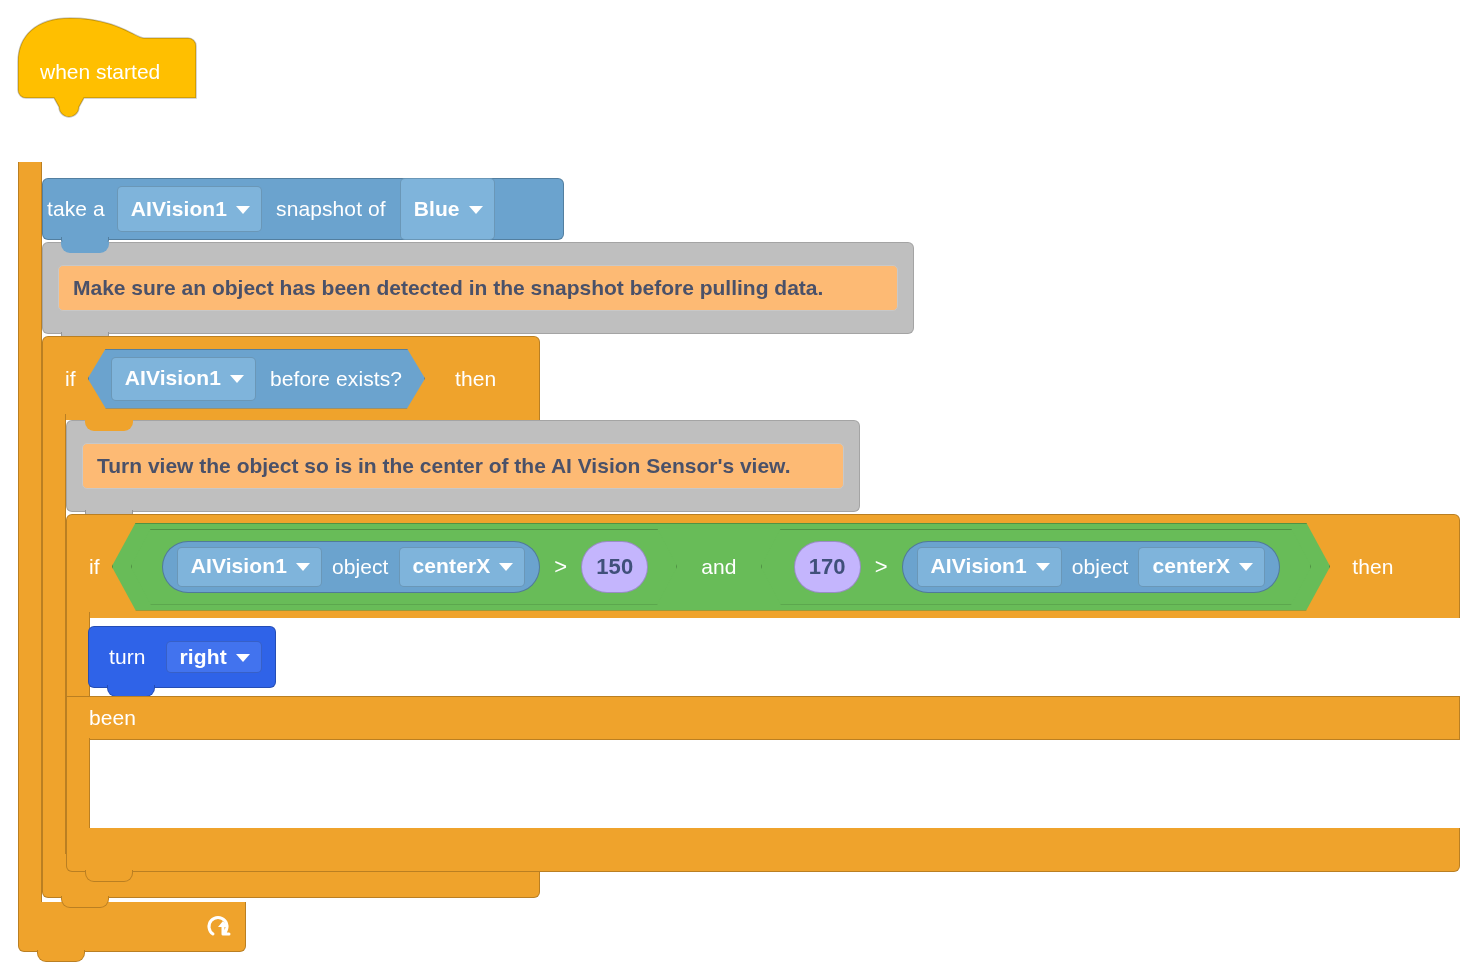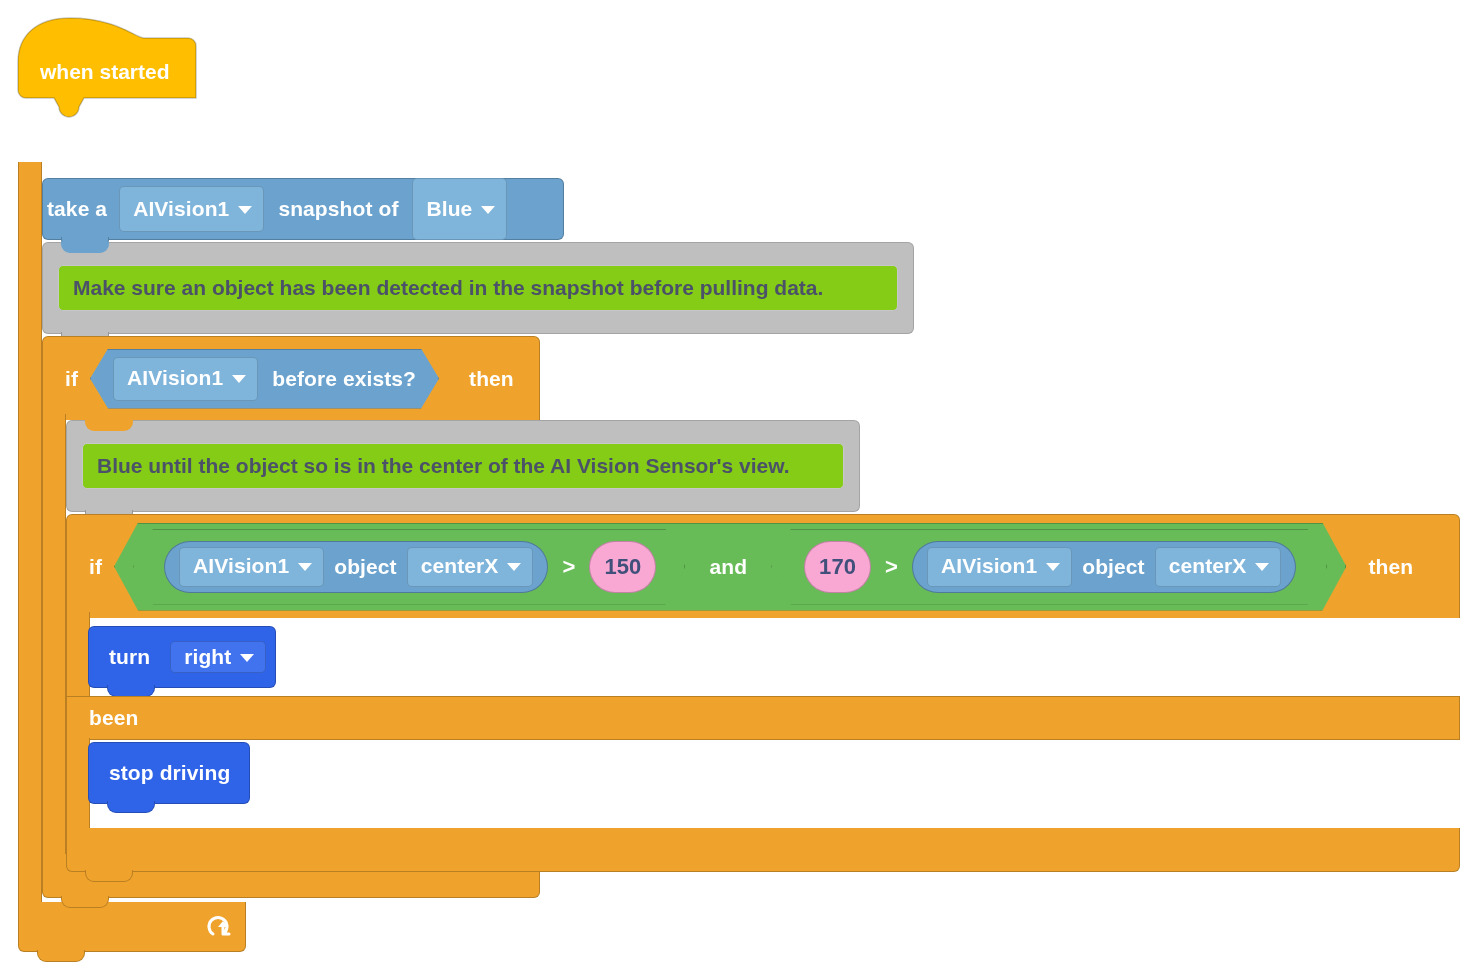--- a/index.html
+++ b/index.html
@@ -29,21 +29,21 @@
     box-sizing: border-box;
     display: flex;
     align-items: center;
     color: #ffffff;
     font-weight: bold;
     font-size: 21px;
     letter-spacing: .1px;
     white-space: nowrap;
   }
 
-  .lbl { color:#fff; font-weight:bold;text-align:center; }
+  .lbl { color:#fff; font-weight:normal;text-align:center; }
 
   
   .stack {
     border-radius: 6px;
     border: 1px solid rgba(0,0,0,.22);
   }
 
   
   .notch-down {
     position: absolute;
@@ -100,21 +100,21 @@
     border-top: 8px solid #ffffff;
     margin-top: 2px;
     flex: none;
   }
 
   
   .numoval {
     display: inline-flex;
     align-items: center;
     justify-content: center;
-    background: #f9a8d4;
+    background: #c4b5fd;
     border: 1px solid rgba(0,0,0,.22);
     border-radius: 999px;
     min-width: 62px;
     height: 52px;
     padding: 0 14px;
     color: #40507A;
     font-size: 22px;
     font-weight: bold;
     box-sizing: border-box;
   }
@@ -145,21 +145,21 @@
   
   .comment-body {
     background: #BFBFBF;
     border-radius: 6px;
     border: 1px solid rgba(0,0,0,.14);
     position: absolute;
     box-sizing: border-box;
   }
   .comment-text {
     position: absolute;
-    background: #84cc16;
+    background: #fdba74;
     border: 1px solid #C8C8C8;
     border-radius: 5px;
     color: #4A5169;
     font-size: 21px;
     font-weight: bold;
     display: flex;
     align-items: center;
     padding: 0 14px;
     box-sizing: border-box;
     white-space: nowrap;
@@ -234,21 +234,21 @@
   <div class="c-control" style="position:absolute;left:42px;top:414px;width:24px;height:442px;border-left:1px solid rgba(0,0,0,.22);border-right:1px solid rgba(0,0,0,.22);box-sizing:border-box;"></div>
 
   <div class="blk c-control stack" style="left:42px;top:854px;width:498px;height:44px;border-radius:0 0 6px 6px;border-top:none;">
     <div class="notch-down c-control" style="left:18px;bottom:-11px;"></div>
   </div>
 
   <div class="comment-body" style="left:66px;top:420px;width:794px;height:92px;">
     <div class="notch-up" style="left:18px;top:-1px;background:#EFA32C;"></div>
     <div class="notch-down c-comment" style="left:18px;bottom:-11px;"></div>
   </div>
-  <div class="comment-text" style="left:82px;top:443px;width:762px;height:46px;">Blue until the object so is in the center of the AI Vision Sensor's view.</div>
+  <div class="comment-text" style="left:82px;top:443px;width:762px;height:46px;">Turn view the object so is in the center of the AI Vision Sensor's view.</div>
 
   <div class="blk c-control stack" style="left:66px;top:514px;width:1394px;height:104px;border-radius:6px 6px 0 0;border-bottom:none;">
     <span class="lbl" style="margin-left:22px;">if</span>
 
     <div class="hex c-oper brd" style="margin-left:12px;height:88px;padding:0 8px;
                 clip-path: polygon(24px 0, calc(100% - 24px) 0, 100% 50%, calc(100% - 24px) 100%, 24px 100%, 0 50%);">
 
       <div class="hex c-oper brd" style="height:76px;padding:0 10px;margin-left:10px;
                   clip-path: polygon(20px 0, calc(100% - 20px) 0, 100% 50%, calc(100% - 20px) 100%, 20px 100%, 0 50%);">
         <span class="reporter" style="margin-left:20px;">
@@ -299,22 +299,18 @@
     </span>
     <div class="notch-down c-motion"></div>
   </div>
 
   <div class="blk c-control stack" style="left:66px;top:696px;width:1394px;height:44px;border-radius:0;">
     <span class="lbl" style="margin-left:22px;">been</span>
   </div>
 
   <div class="c-control" style="position:absolute;left:66px;top:738px;width:24px;height:92px;border-left:1px solid rgba(0,0,0,.22);border-right:1px solid rgba(0,0,0,.22);box-sizing:border-box;"></div>
 
-  <div class="blk c-motion stack" style="left:88px;top:742px;width:162px;height:62px;">
-    <span class="lbl" style="margin-left:20px;">stop driving</span>
-    <div class="notch-down c-motion"></div>
-  </div>
 
   <div class="blk c-control stack" style="left:66px;top:828px;width:1394px;height:44px;border-radius:0 0 6px 6px;border-top:none;">
     <div class="notch-down c-control" style="left:18px;bottom:-11px;"></div>
   </div>
 
 </div>
 
 </body></html>

